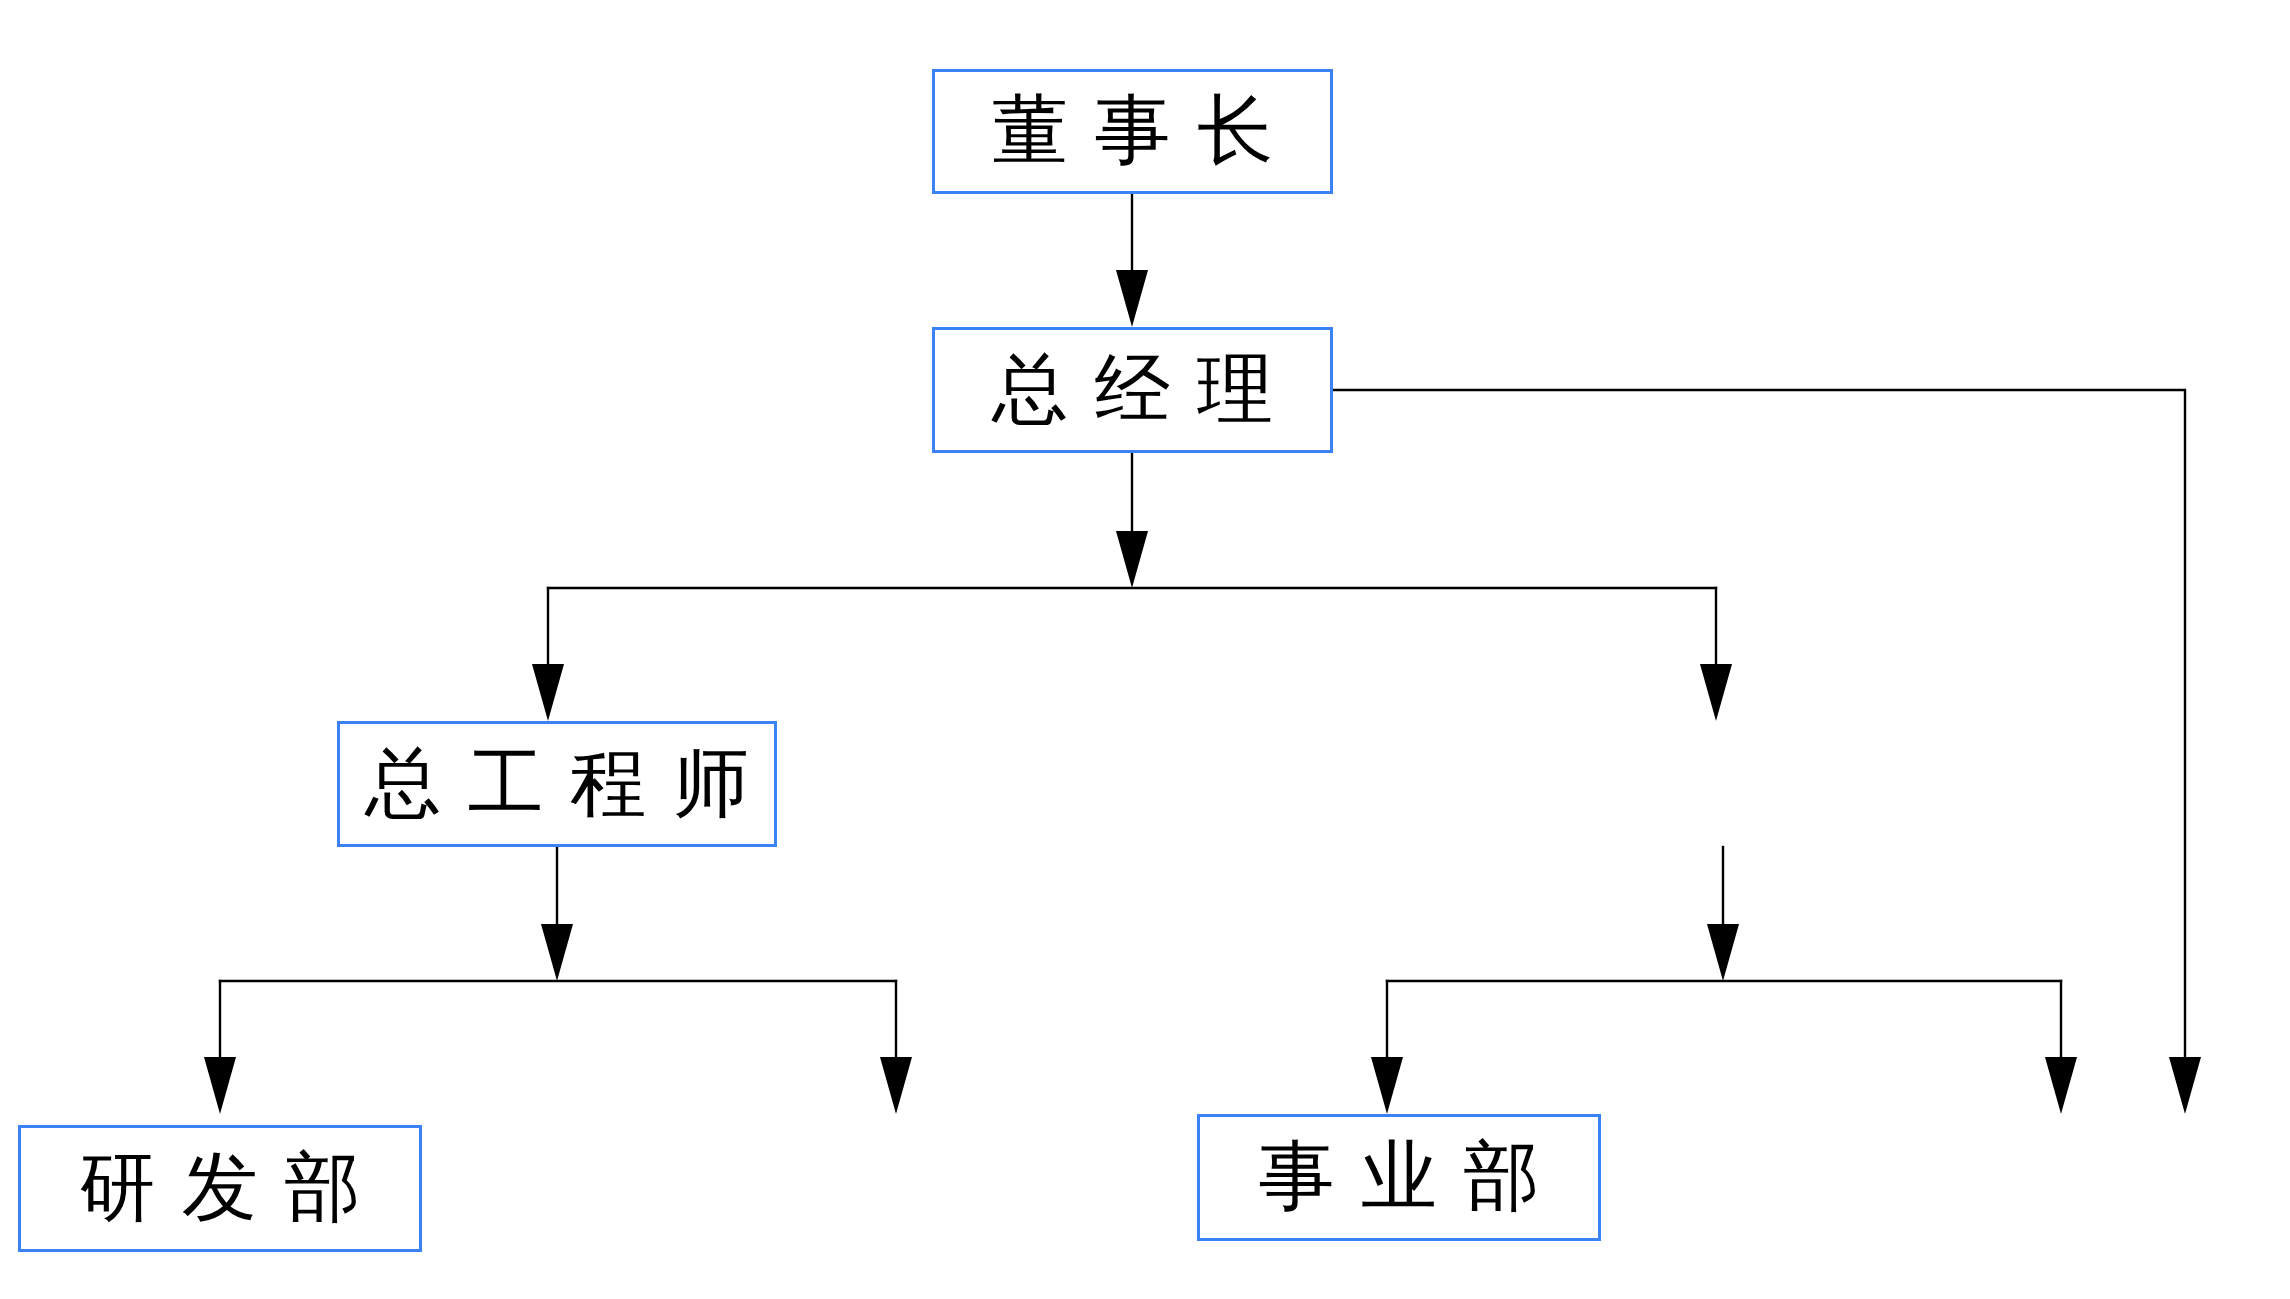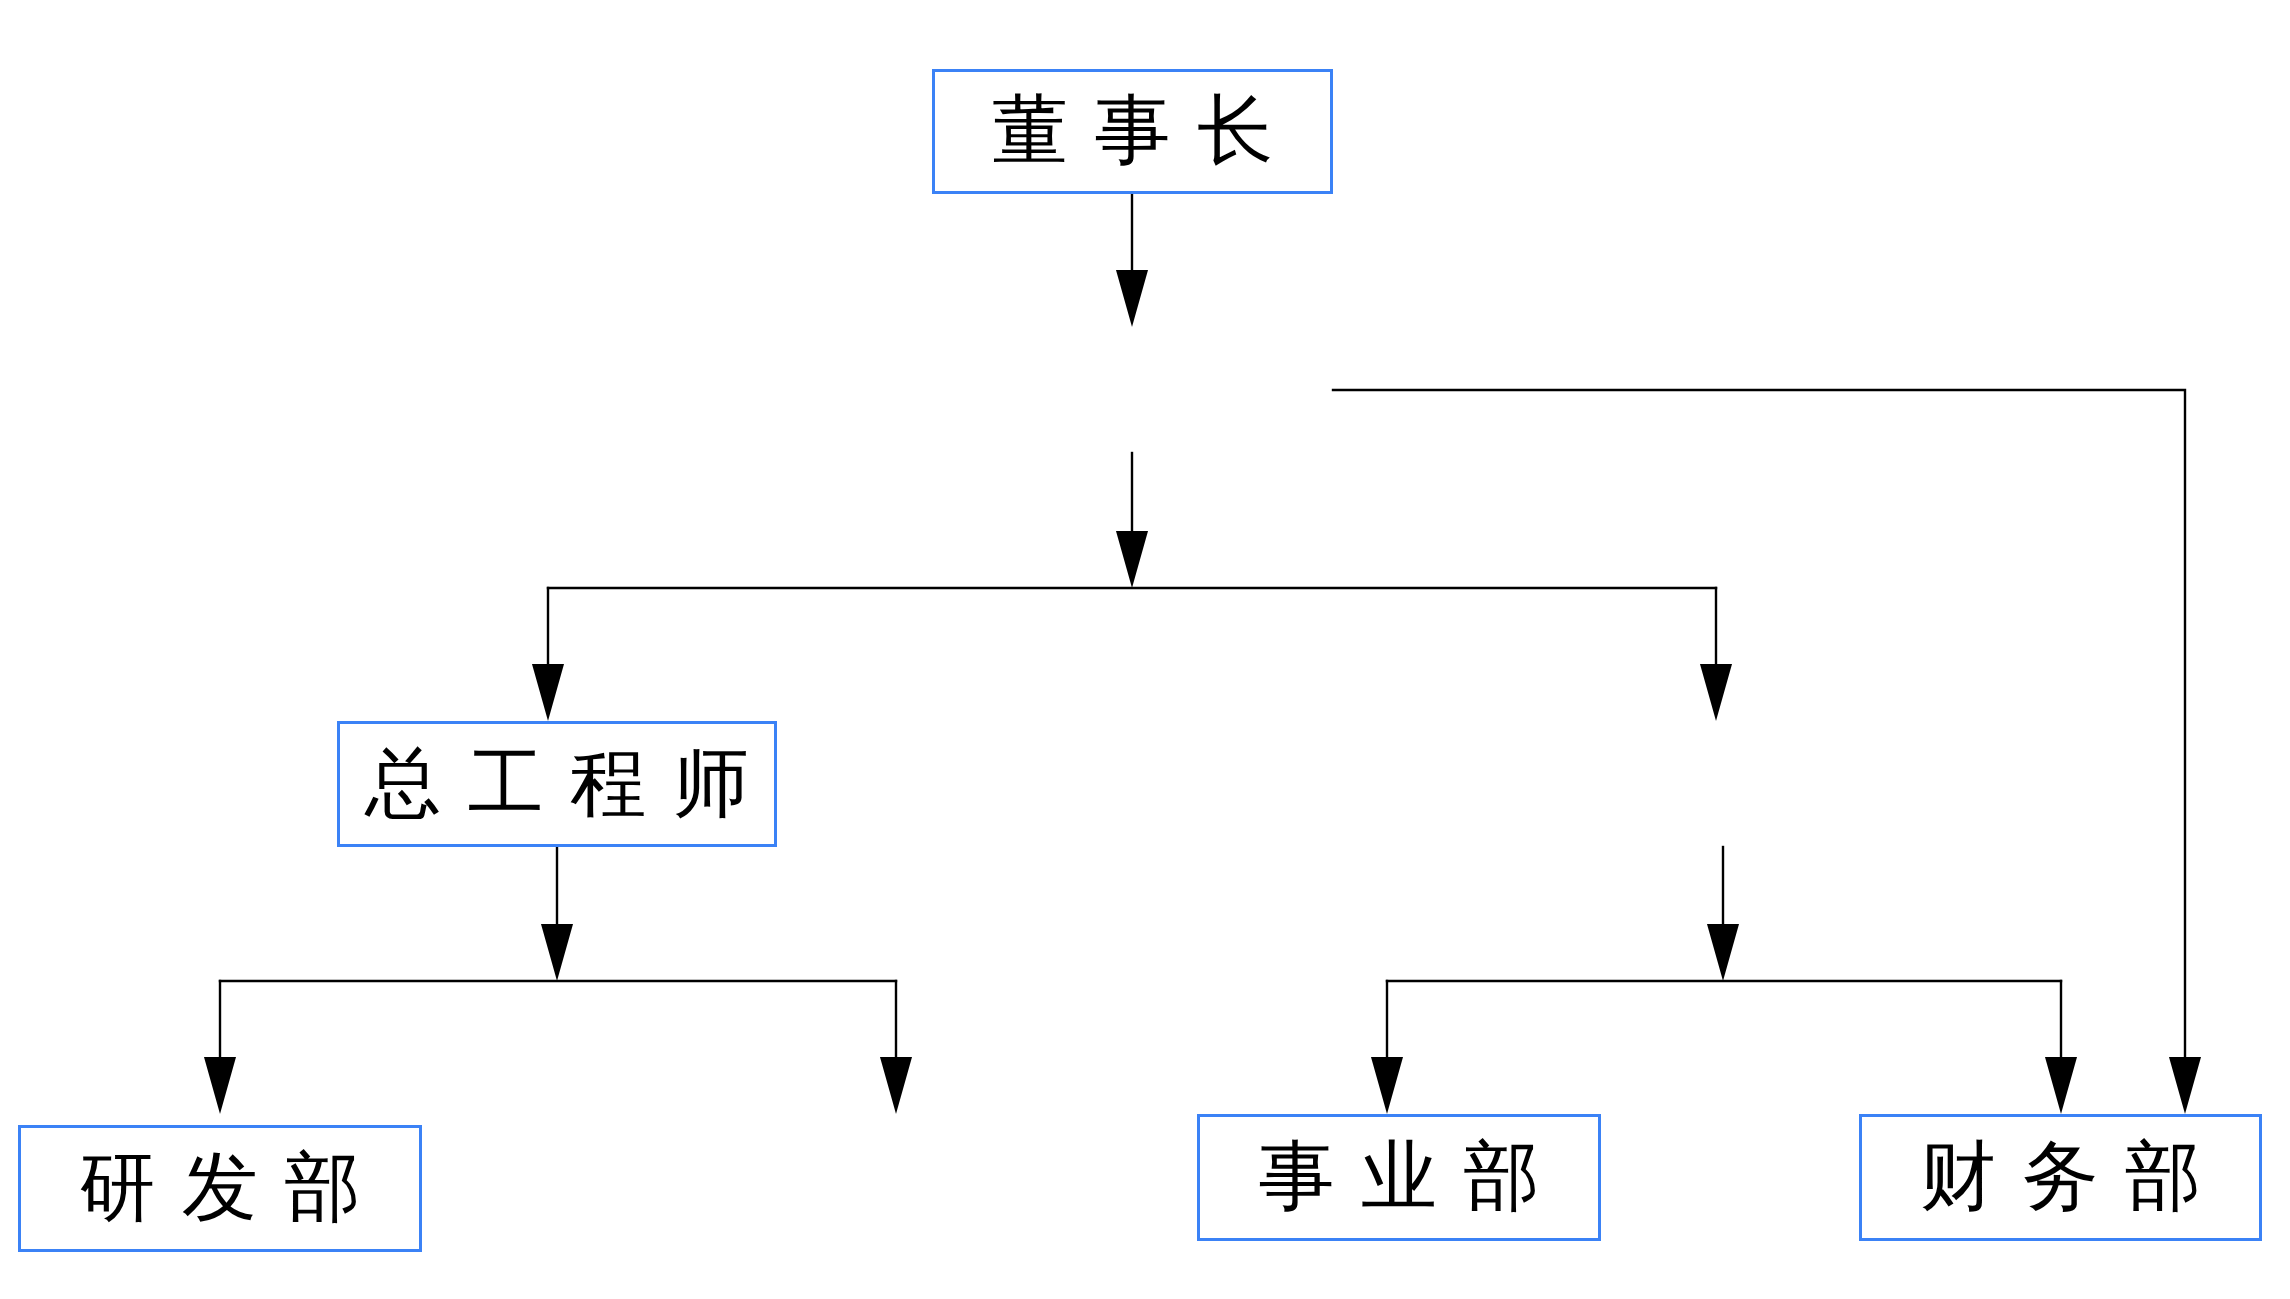--- a/index.html
+++ b/index.html
@@ -117,24 +117,24 @@
     </g>
 
     <g>
       <polyline points="1333,390 2185,390 2185,1059"></polyline>
       <polygon points="2169,1057 2201,1057 2185,1114"></polygon>
     </g>
   </svg>
 
   <div class="node node-chairman">董事长</div>
 
+  <div class="node node-general-manager">总经理</div>
 
   <div class="node node-chief-engineer">总工程师</div>
 
 
   <div class="node node-rd-dept">研发部</div>
 
 
   <div class="node node-business-dept">事业部</div>
 
-  <div class="node node-finance-dept">财务部</div>
 
 </div>
 
 </body></html>

